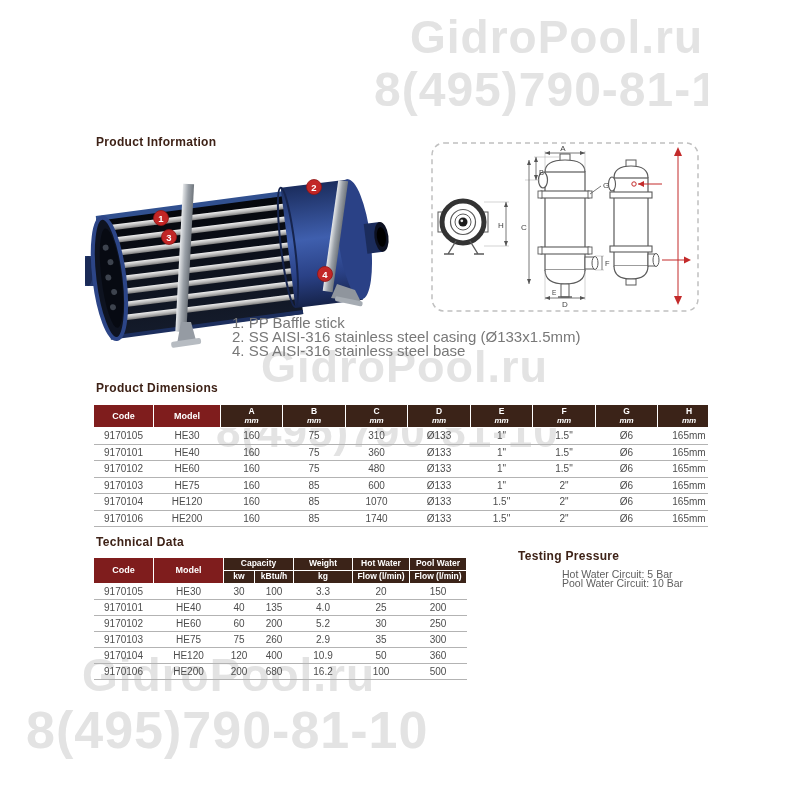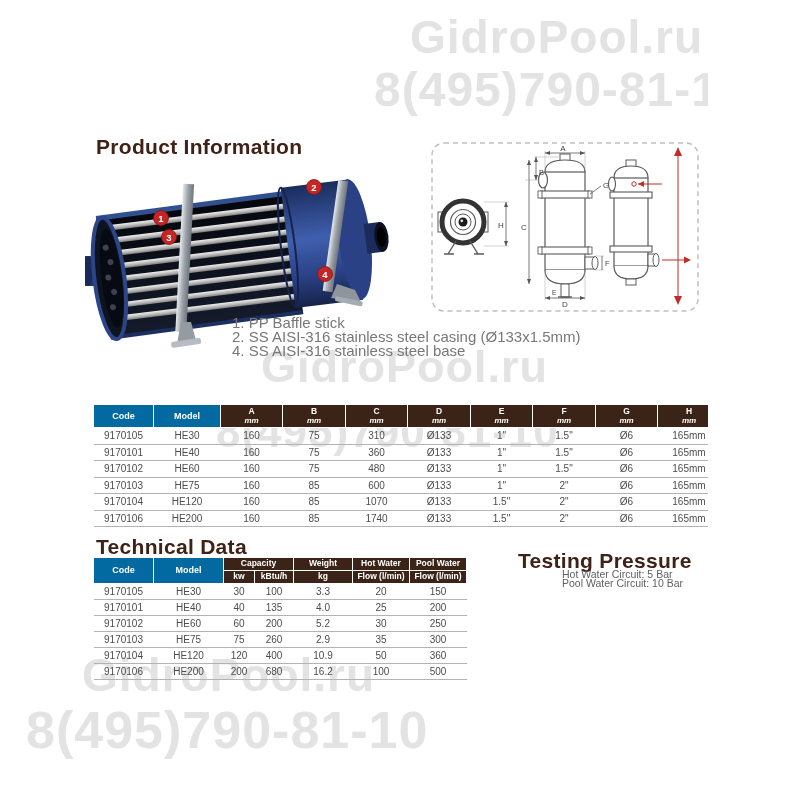--- a/index.html
+++ b/index.html
@@ -8,41 +8,41 @@
   
   .wm{position:absolute;z-index:0;color:#e3e3e3;font-weight:bold;line-height:1;
       letter-spacing:1px;white-space:nowrap;user-select:none;}
   #wm-top-site  {left:410px;top:14px; font-size:46px;}
   #wm-top-phone {left:374px;top:66px; font-size:48px;}
   #wm-mid-site  {left:261px;top:344px;font-size:45px;}
   #wm-mid-phone {left:216px;top:410px;font-size:44px;}
   #wm-bot-site  {left:82px; top:652px;font-size:46px;}
   #wm-bot-phone {left:26px; top:704px;font-size:52px;}
   
-  .heading{position:absolute;z-index:2;color:#3e2217;font-weight:bold;font-size:21px;
+  .heading{position:absolute;z-index:2;color:#3e2217;font-weight:bold;font-size:12px;
            letter-spacing:.3px;white-space:nowrap;}
   #h-product-info{left:96px;top:135px;}
   #h-dimensions  {left:96px;top:381px;}
   #h-technical   {left:96px;top:535px;}
   #h-testing     {left:518px;top:549px;}
   
   #parts-list{position:absolute;z-index:2;left:232px;top:316px;color:#787878;
               font-size:15px;line-height:14px;}
   .tp-line{position:absolute;z-index:2;left:518px;color:#5f5f5f;font-size:10.5px;white-space:nowrap;margin-left:44px;}
   #tp-line-0{top:577px;} #tp-line-1{top:568px;}
   
   #photo-svg  {position:absolute;z-index:1;left:85px; top:172px;}
   #diagram-svg{position:absolute;z-index:1;left:430px;top:140px;}
   
   table{position:absolute;z-index:1;border-collapse:collapse;table-layout:fixed;}
   #dim-table {left:93px;top:404px;width:627px;}
   #tech-table{left:93px;top:557px;width:373px;}
   th{font-size:8.5px;font-weight:bold;color:#fff;border:1px solid #fff;
      text-align:center;vertical-align:middle;padding:0;line-height:1.15;}
-  th.red  {background:#0369a1;font-size:9px;margin-left:6px;}
+  th.red  {background:#7f1d1d;font-size:9px;margin-left:6px;}
   th.brown{background:#3b2318;}
   th .unit{display:block;font-size:8px;font-weight:bold;font-style:italic;}
   #dim-table thead tr{height:23px;}
   #tech-table thead tr{height:13px;}
   td{font-size:10px;color:#4d4d4d;text-align:center;vertical-align:middle;
      border-bottom:1px solid #b3b3b3;padding:0;background:transparent;}
   #dim-table  tbody tr{height:16.5px;}
   #tech-table tbody tr{height:16px;}
 </style>
 </head>
@@ -51,20 +51,21 @@
 <div id="page">
 
   <div class="wm" id="wm-top-site">GidroPool.ru</div>
   <div class="wm" id="wm-top-phone">8(495)790-81-10</div>
   <div class="wm" id="wm-mid-site">GidroPool.ru</div>
   <div class="wm" id="wm-mid-phone">8(495)790-81-10</div>
   <div class="wm" id="wm-bot-site">GidroPool.ru</div>
   <div class="wm" id="wm-bot-phone">8(495)790-81-10</div>
 
   <div class="heading" id="h-product-info">Product Information</div>
+  <div class="heading" id="h-dimensions">Product Dimensions</div>
   <div class="heading" id="h-technical">Technical Data</div>
   <div class="heading" id="h-testing">Testing Pressure</div>
 
   <svg id="photo-svg" width="310" height="180" viewBox="0 0 310 180">
     <defs>
       <linearGradient id="blueGrad" x1="0" y1="0" x2="0" y2="1">
         <stop offset="0" stop-color="#1b2d5e"></stop>
           <stop offset="0.45" stop-color="#3f5fae"></stop>
         <stop offset="0.75" stop-color="#2a4186"></stop>
           <stop offset="1" stop-color="#16234a"></stop>

